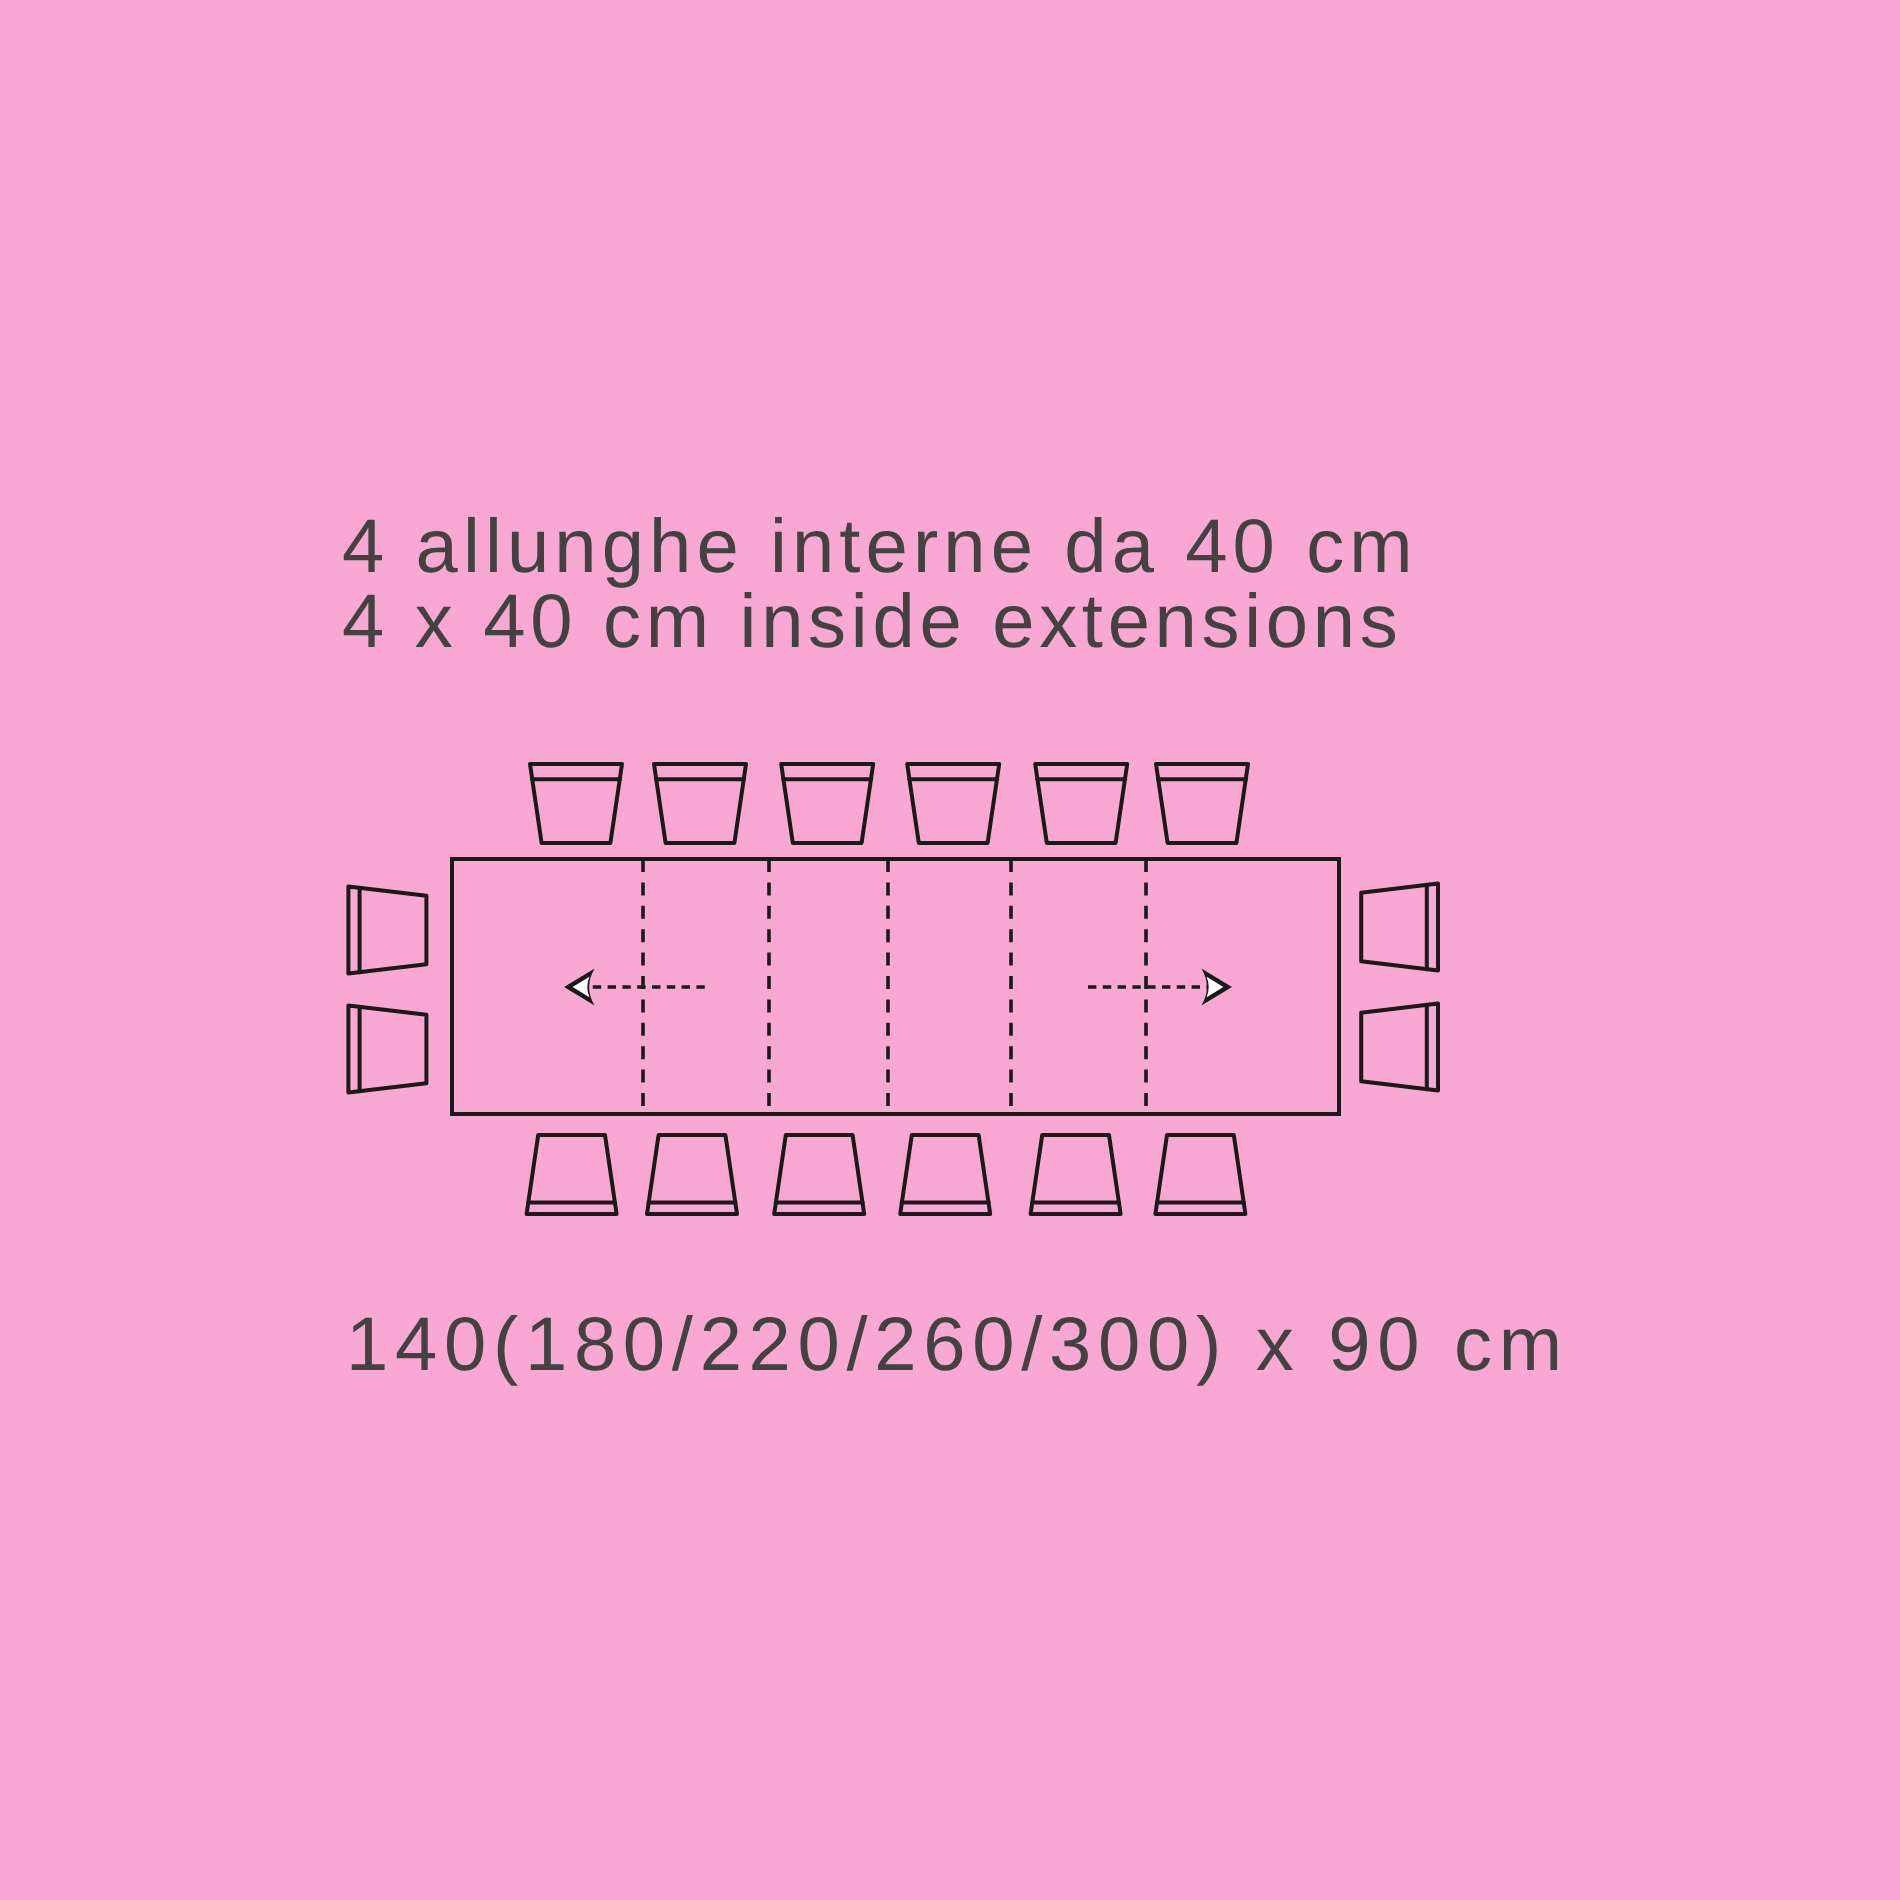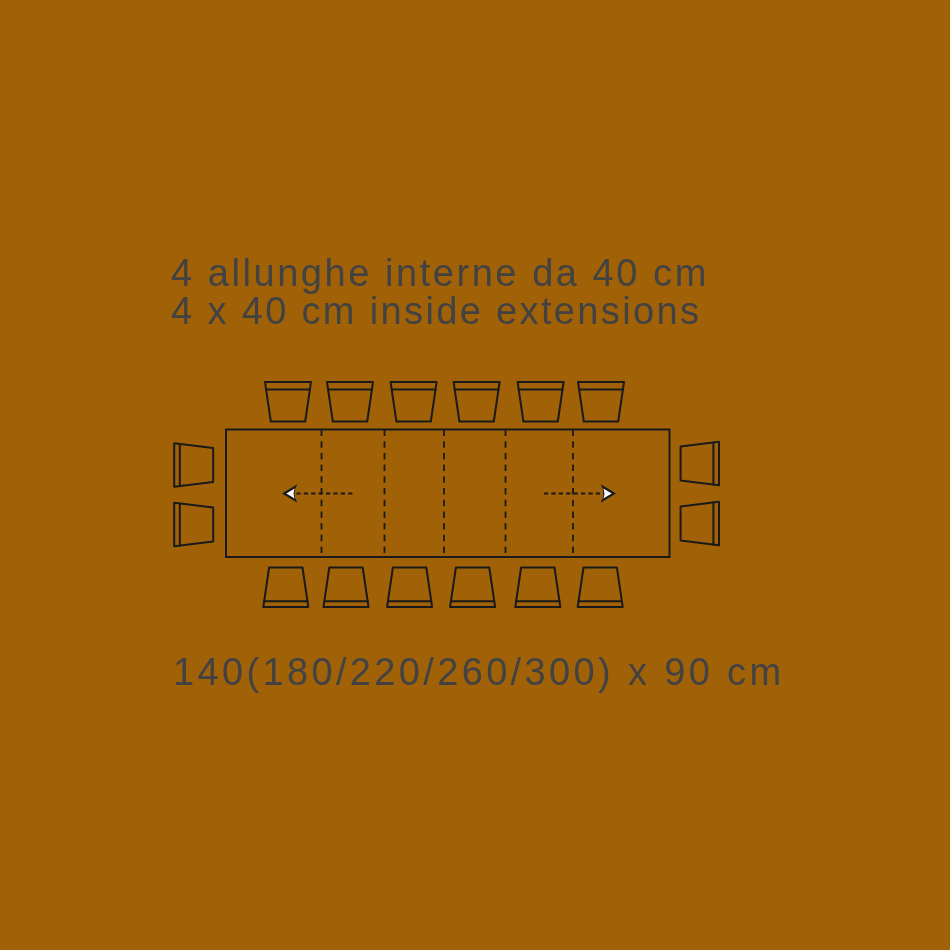--- a/index.html
+++ b/index.html
@@ -1,16 +1,16 @@
 <!DOCTYPE html>
 <html><head>
 <meta charset="utf-8">
 <style>
   html,body{margin:0;padding:0;background:#ffffff;}
-  .page{position:relative;width:950px;height:950px;background:#a16207;overflow:hidden;}
+  .page{position:relative;width:950px;height:950px;background:#f9a8d4;overflow:hidden;}
   svg{position:absolute;left:0;top:0;}
   text{font-family:"Liberation Sans",sans-serif;fill:#424242;}
 </style>
 </head>
 <body>
 <div class="page">
 <svg width="950" height="950" viewBox="0 0 950 950">
 
   <text x="171" y="286" font-size="38" letter-spacing="2.55">4 allunghe interne da 40 cm</text>
   <text x="171" y="323.5" font-size="38" letter-spacing="2.35">4 x 40 cm inside extensions</text>

